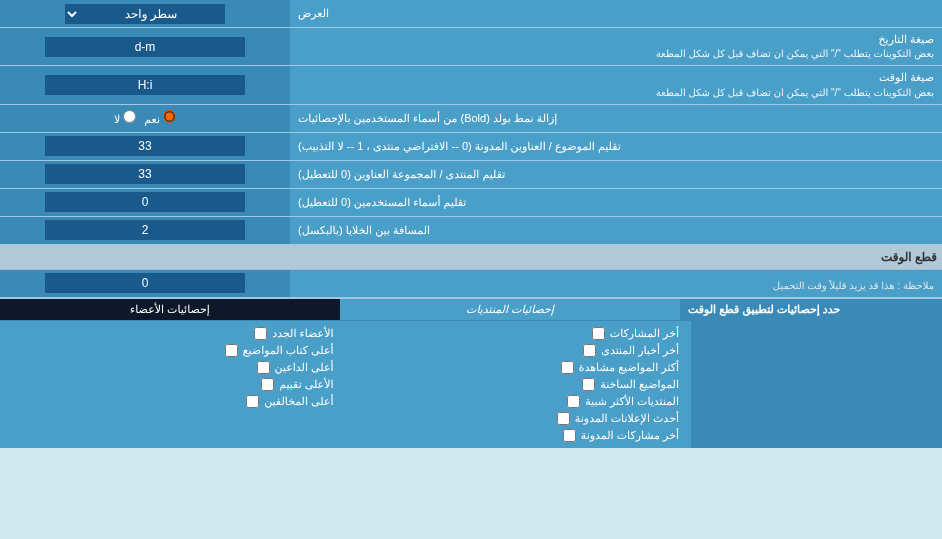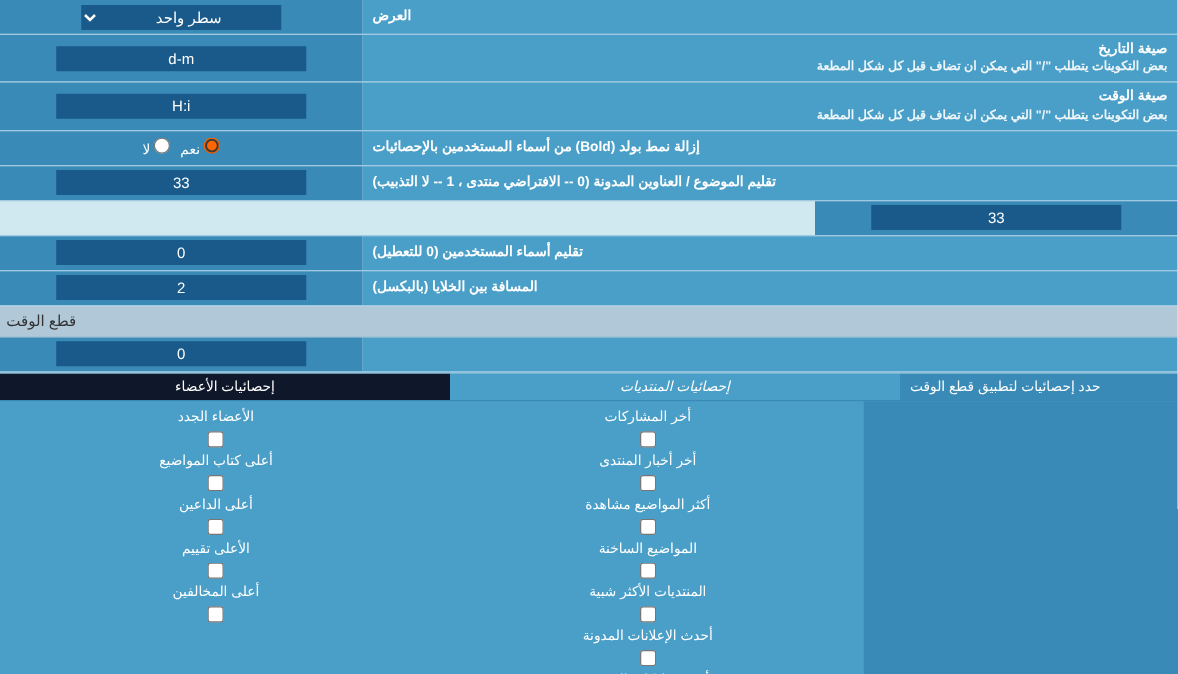--- a/index.html
+++ b/index.html
@@ -26,21 +26,20 @@
       flex: 1;
       background: #4a9fc8;
       color: white;
       padding: 4px 8px;
       display: flex;
       align-items: center;
       justify-content: flex-end;
       text-align: right;
       font-size: 11px;
       line-height: 1.4;
-      font-weight: bold;
     }
 
     .label-cell.multi-line {
       flex-direction: column;
       align-items: flex-start;
     }
 
     .label-cell .sub-text {
       font-size: 10px;
       opacity: 0.9;
@@ -64,22 +63,22 @@
       padding: 3px 8px;
       width: 200px;
       text-align: center;
       font-size: 12px;
       outline: none;
     }
 
     .section-header {
       background: #b0c8d8;
       color: #333;
-      text-align: left;
-      font-weight: normal;
+      text-align: right;
+      font-weight: bold;
       padding: 5px;
       border-bottom: 1px solid #a0c0d0;
       font-size: 12px;
     }
 
     .radio-cell {
       display: flex;
       align-items: center;
       gap: 8px;
       justify-content: center;
@@ -95,21 +94,20 @@
     }
 
     .checkbox-item {
       display: flex;
       align-items: center;
       justify-content: flex-start;
       gap: 5px;
       padding: 2px 0;
       color: white;
       font-size: 11px;
-      flex-direction: column;
     }
 
     .checkbox-item input[type="checkbox"] {
       margin: 0;
     }
 
     select.dropdown-input {
       background: #1a5a8a;
       color: white;
       border: none;
@@ -176,20 +174,21 @@
   </div>
 
   <div class="row">
     <div class="label-cell">تقليم الموضوع / العناوين المدونة (0 -- الافتراضي منتدى ، 1 -- لا التذبيب)</div>
     <div class="input-cell">
       <input type="text" value="33" style="">
     </div>
   </div>
 
   <div class="row">
+    <div class="label-cell">تقليم المنتدى / المجموعة العناوين (0 للتعطيل)</div>
     <div class="input-cell">
       <input type="text" value="33" style="">
     </div>
   </div>
 
   <div class="row">
     <div class="label-cell">تقليم أسماء المستخدمين (0 للتعطيل)</div>
     <div class="input-cell">
       <input type="text" value="0" style="">
     </div>
@@ -199,30 +198,31 @@
     <div class="label-cell">المسافة بين الخلايا (بالبكسل)</div>
     <div class="input-cell">
       <input type="text" value="2" style="">
     </div>
   </div>
 
   <div class="section-header">قطع الوقت</div>
 
   <div class="row">
     <div class="label-cell multi-line">
+      <span class="sub-text note-text">ملاحظة : هذا قد يزيد قليلاً وقت التحميل</span>
     </div>
     <div class="input-cell">
       <input type="text" value="0" style="">
     </div>
   </div>
 
   <div style="background:#4a9fc8; border-top: 1px solid #a0c8e0;">
 
     <div style="display:flex; border-bottom: 1px solid #3a8ab8;">
-      <div style="width:222px; background:#3a8ab8; padding:4px 8px; color:white; font-size:11px; text-align:right; display:flex; align-items:center; justify-content:flex-end;">حدد إحصائيات لتطبيق قطع الوقت</div>
+      <div style="width:262px; background:#3a8ab8; padding:4px 8px; color:white; font-size:11px; text-align:right; display:flex; align-items:center; justify-content:flex-end;font-weight:bold;">حدد إحصائيات لتطبيق قطع الوقت</div>
       <div style="flex:1; background:#4a9fc8; padding:4px 8px; color:white; font-size:11px; text-align:center; display:flex; align-items:center; justify-content:center;font-style:italic;">إحصائيات المنتديات</div>
       <div style="flex:1; background:#0f172a; padding:4px 8px; color:white; font-size:11px; text-align:center; display:flex; align-items:center; justify-content:center;">إحصائيات الأعضاء</div>
     </div>
 
     <div style="display:flex;">
 
       <div style="width:250px; background:#3a8ab8; padding:4px 8px;"></div>
 
       <div style="flex:1; padding:4px 12px; border-right:1px solid #3a8ab8;">
         <div class="checkbox-item">

